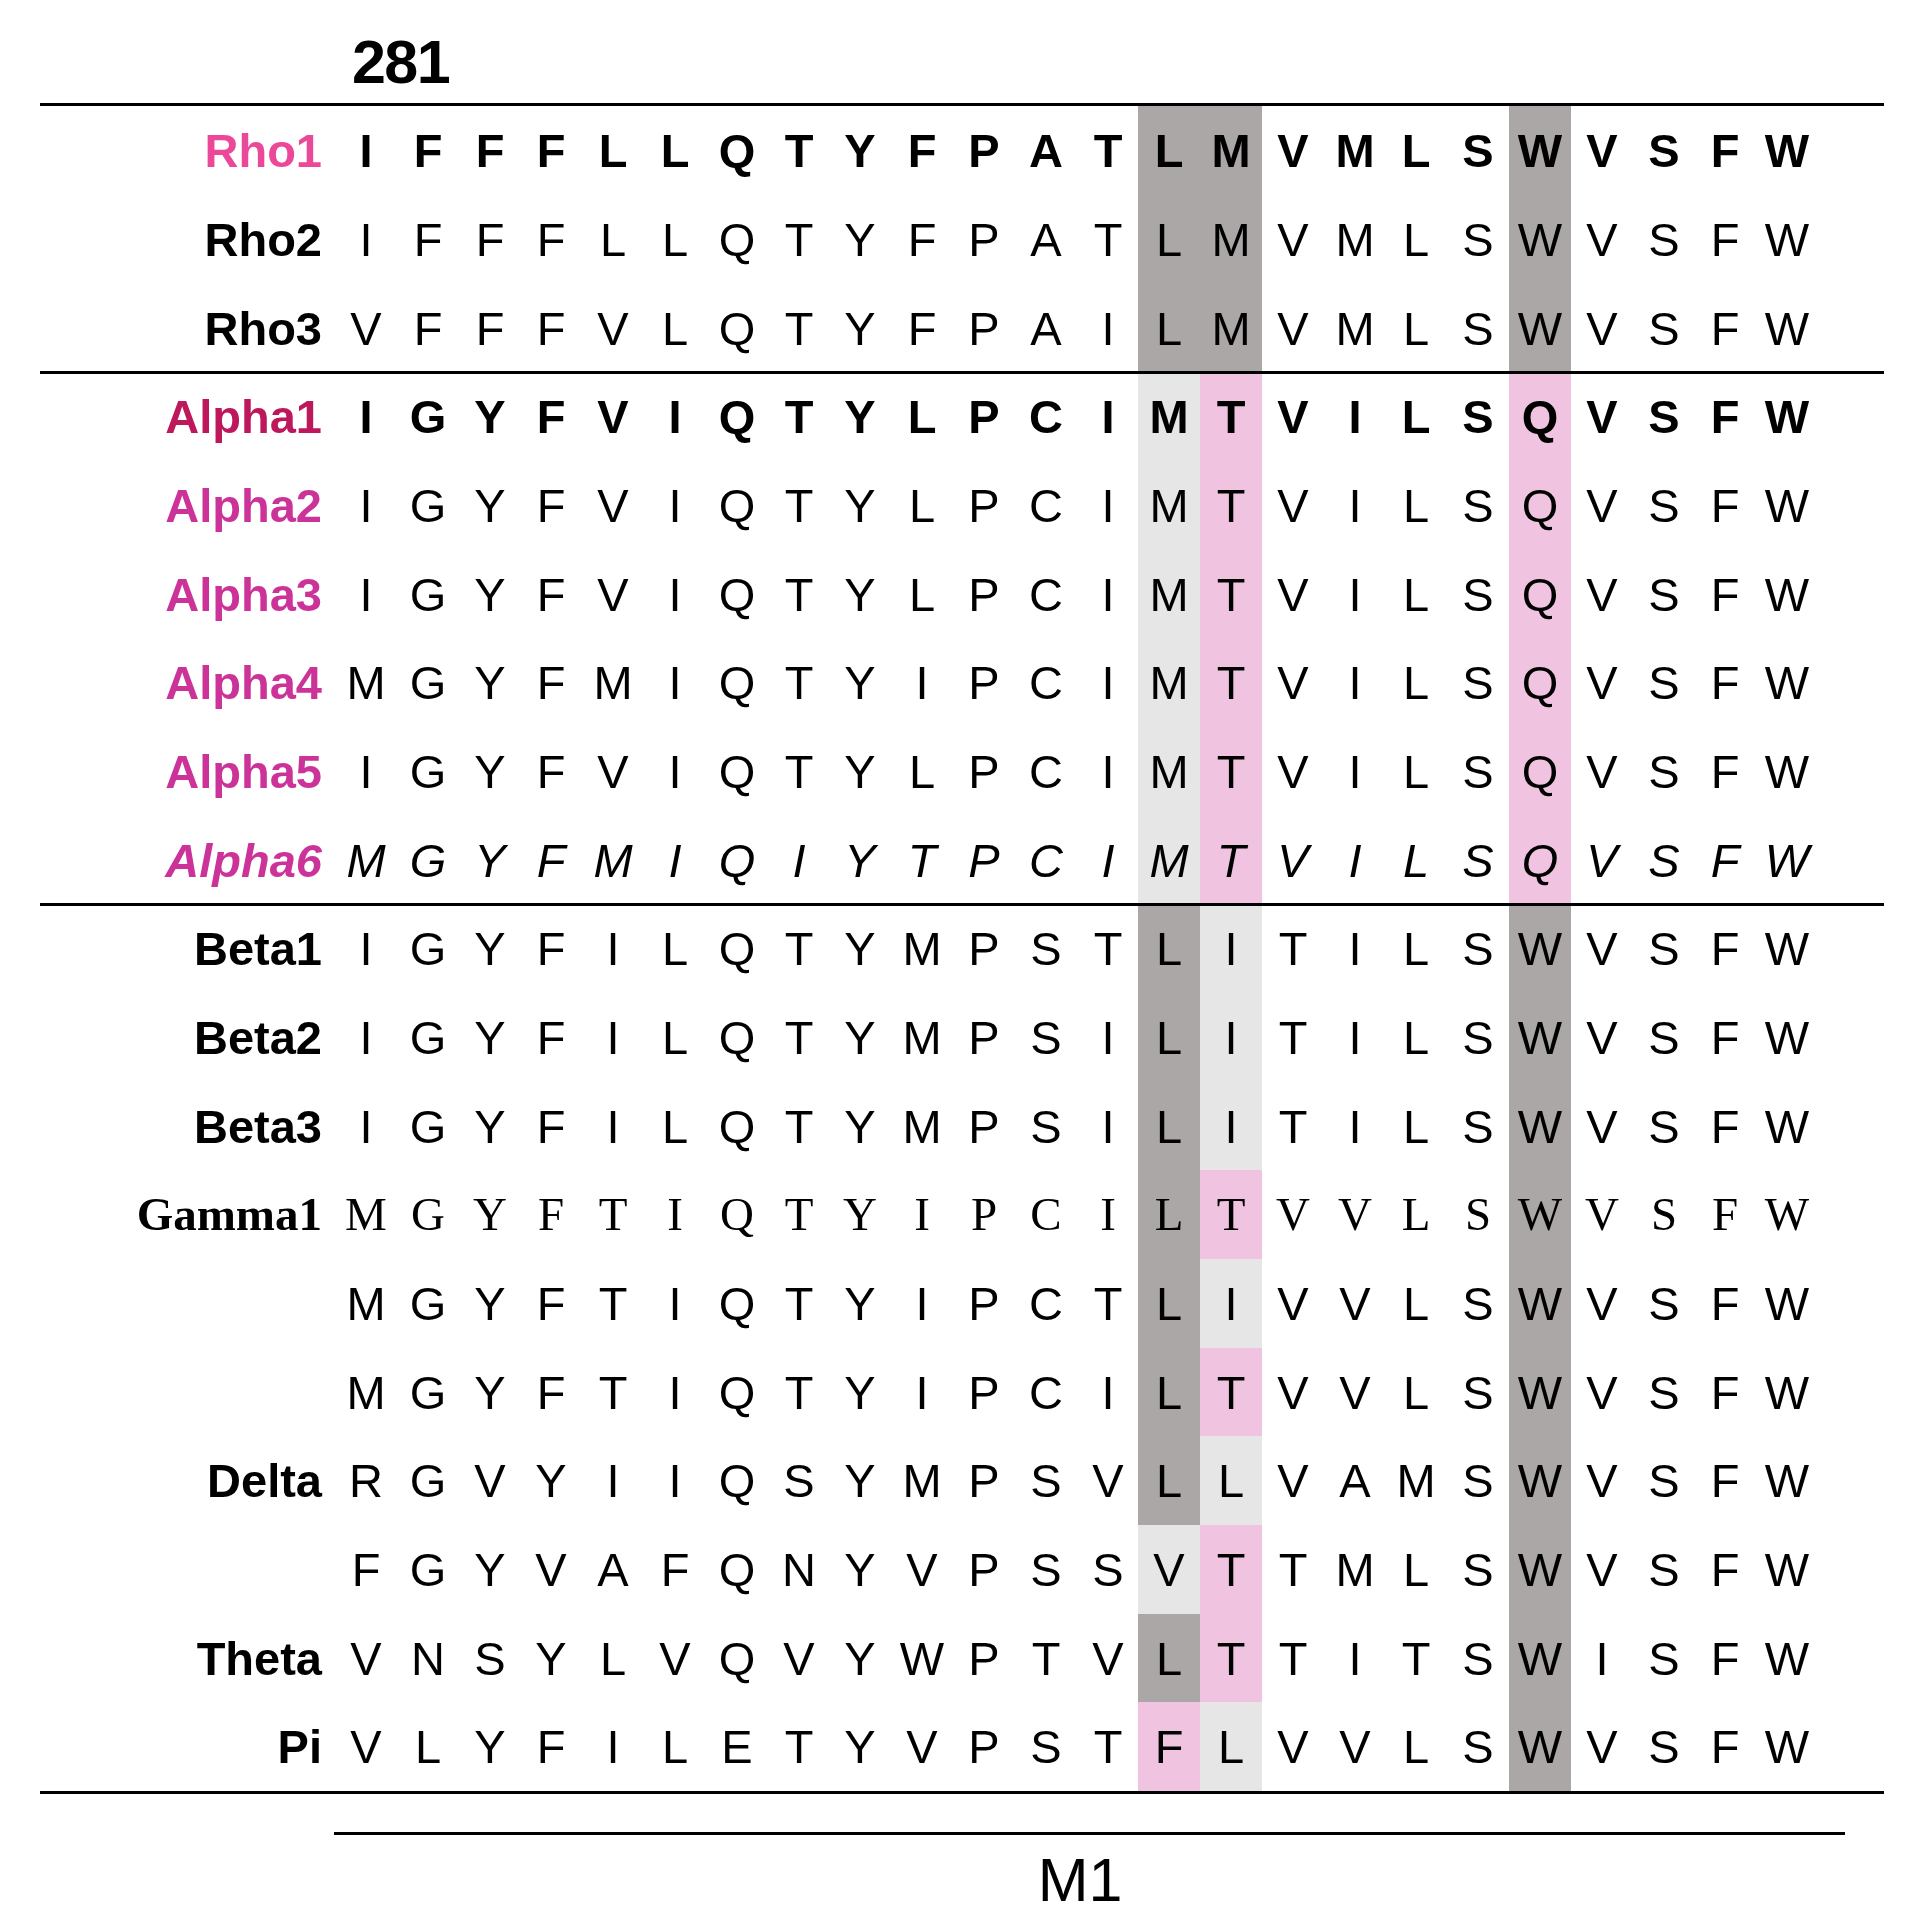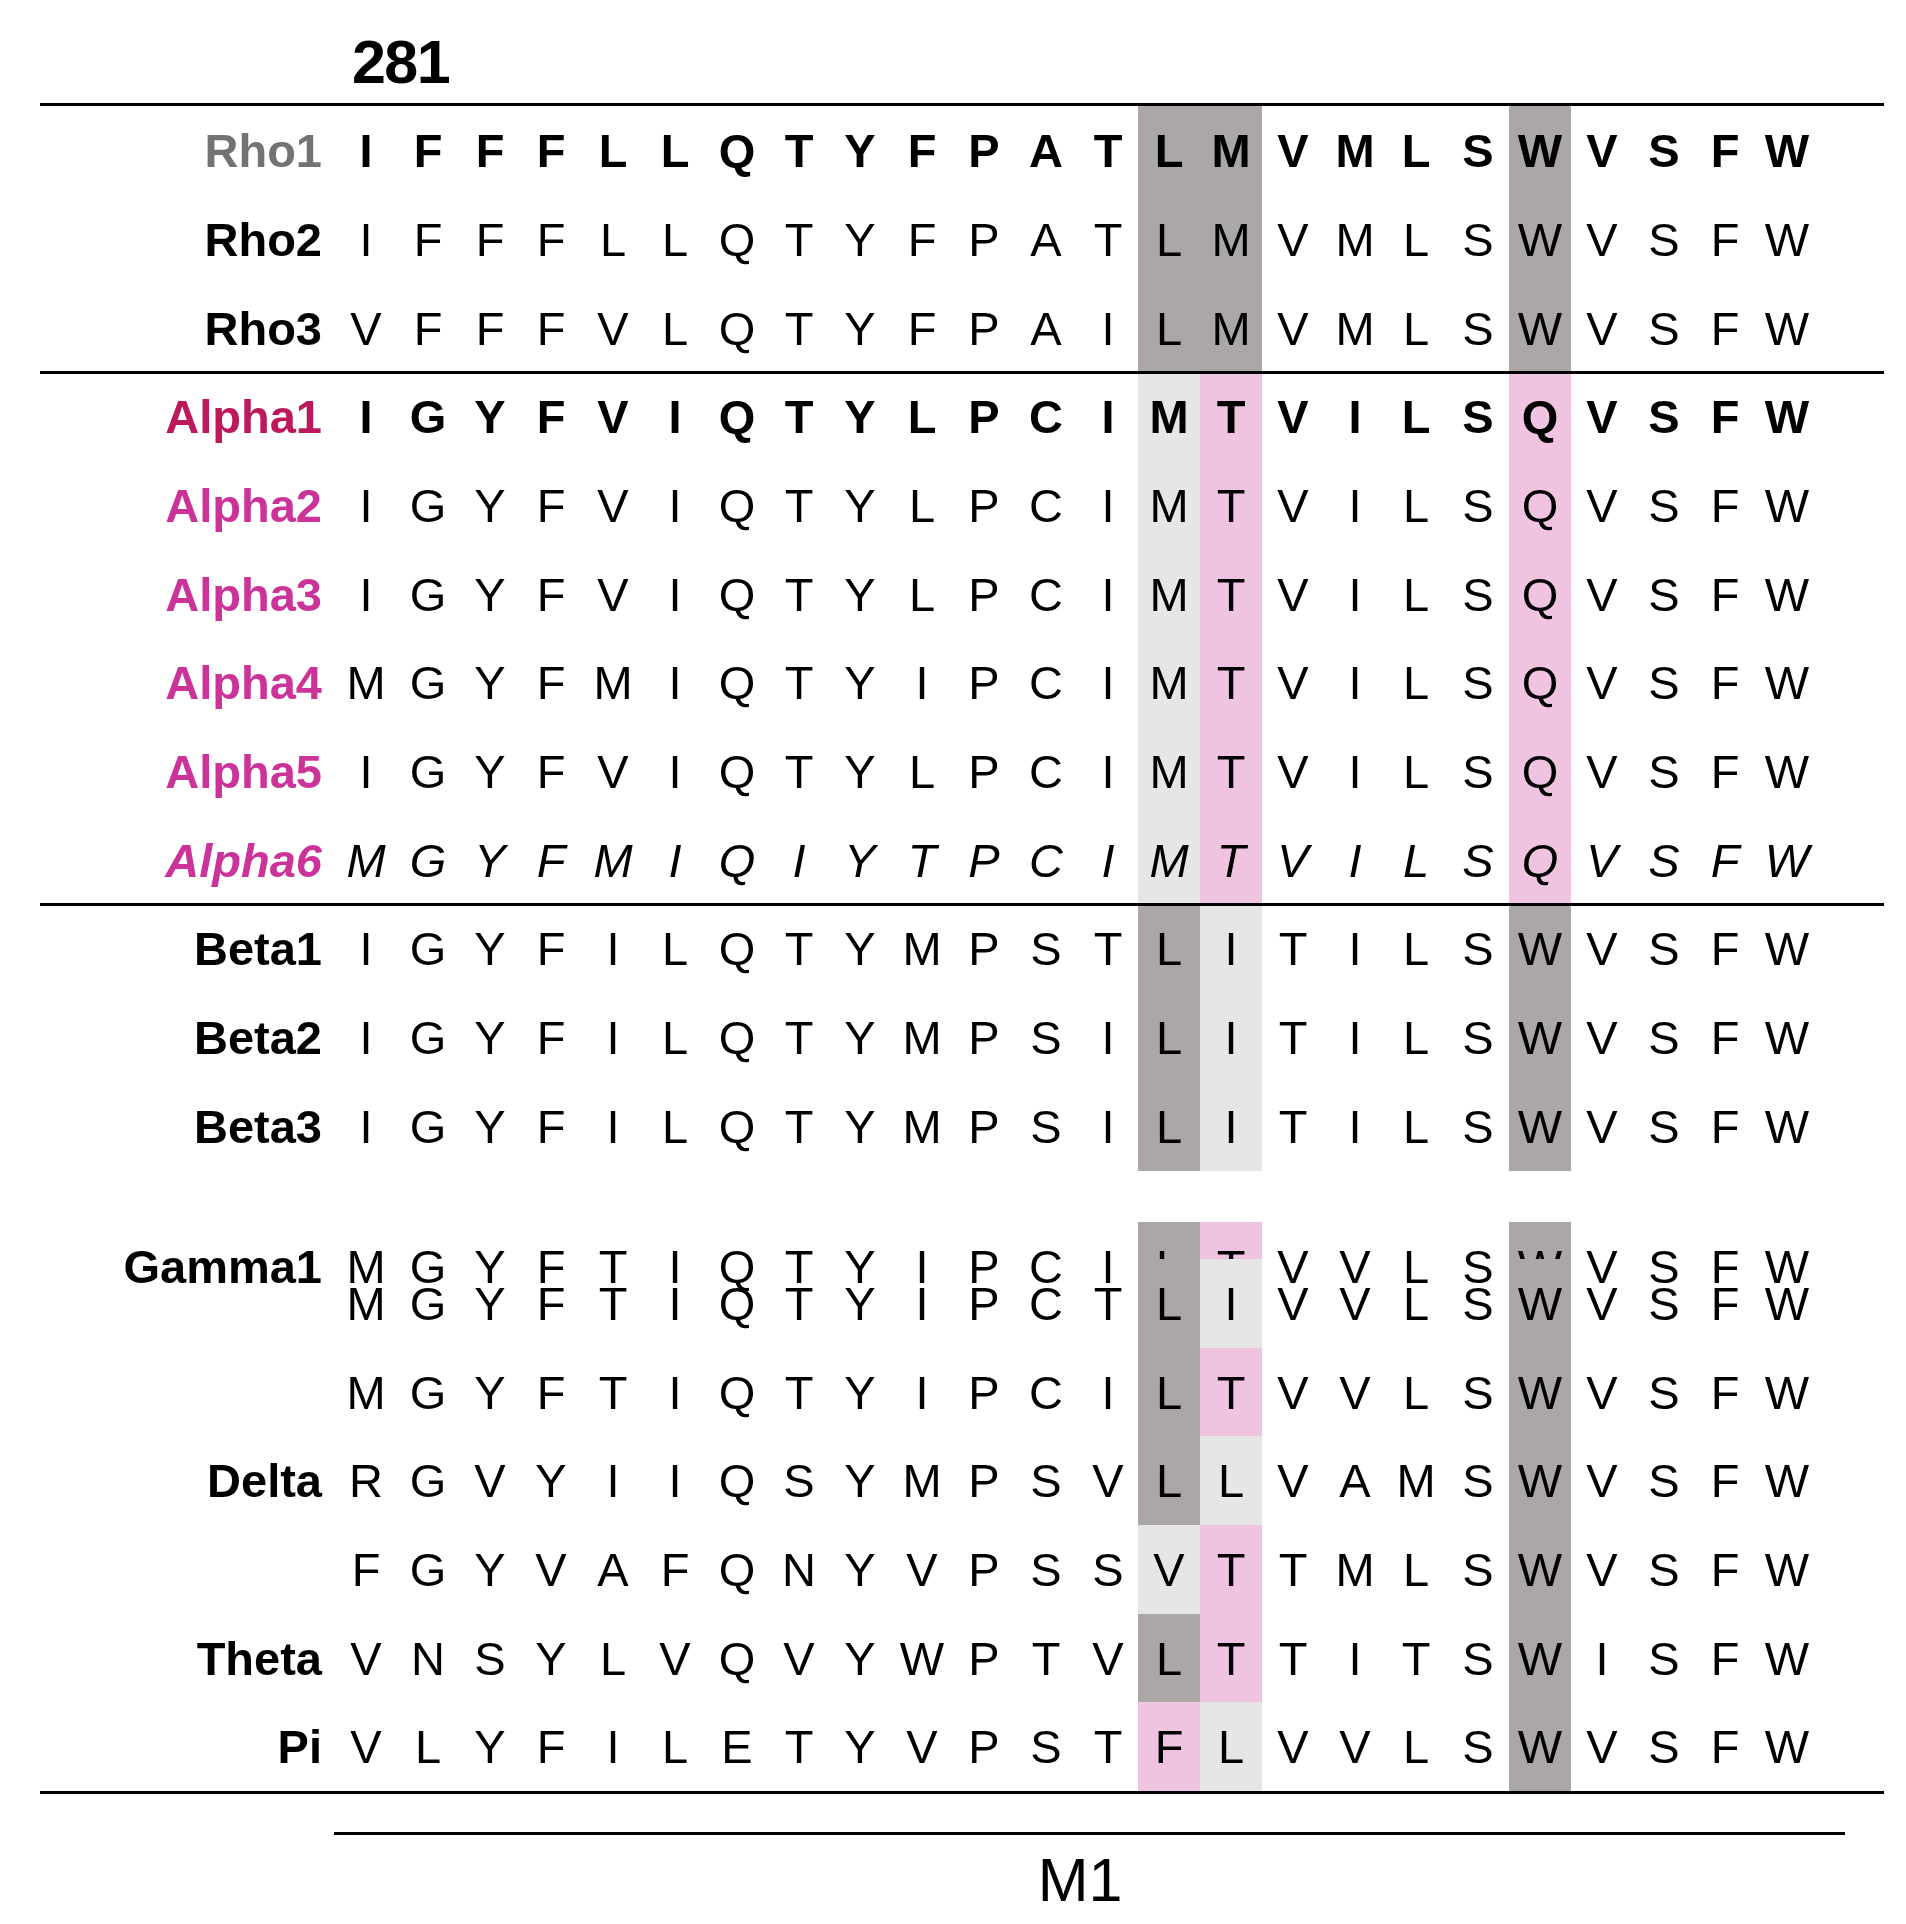--- a/index.html
+++ b/index.html
@@ -19,21 +19,21 @@
 
 <div id="start-pos" class="abs">281</div>
 
 <div class="hline" style="left:40px; top:103px; width:1844px; height:3.3px;"></div>
 
 <div id="alignment">
     <div class="row bold" style="top: 106px;">
       <div class="cell" style="left: 1138px; background: rgb(171, 167, 166);"></div>
       <div class="cell" style="left: 1200px; background: rgb(171, 167, 166);"></div>
       <div class="cell" style="left: 1509px; background: rgb(171, 167, 166);"></div>
-      <div class="label" style="color: #737373;">Rho1</div>
+      <div class="label" style="color: #ec4899;">Rho1</div>
       <div class="res" style="left: 335px;">I</div>
       <div class="res" style="left: 397px;">F</div>
       <div class="res" style="left: 459px;">F</div>
       <div class="res" style="left: 520px;">F</div>
       <div class="res" style="left: 582px;">L</div>
       <div class="res" style="left: 644px;">L</div>
       <div class="res" style="left: 706px;">Q</div>
       <div class="res" style="left: 768px;">T</div>
       <div class="res" style="left: 829px;">Y</div>
       <div class="res" style="left: 891px;">F</div>
@@ -375,21 +375,21 @@
       <div class="res" style="left: 1262px;">T</div>
       <div class="res" style="left: 1324px;">I</div>
       <div class="res" style="left: 1385px;">L</div>
       <div class="res" style="left: 1447px;">S</div>
       <div class="res" style="left: 1509px;">W</div>
       <div class="res" style="left: 1571px;">V</div>
       <div class="res" style="left: 1633px;">S</div>
       <div class="res" style="left: 1694px;">F</div>
       <div class="res" style="left: 1756px;">W</div>
     </div>
-    <div class="row" style="top: 1222px;">
+    <div class="row" style="top: 1170px; font-family: Liberation Serif, serif;">
       <div class="cell" style="left: 1138px; background: rgb(171, 167, 166);"></div>
       <div class="cell" style="left: 1200px; background: rgb(240, 196, 224);"></div>
       <div class="cell" style="left: 1509px; background: rgb(171, 167, 166);"></div>
       <div class="label" style="color: rgb(0, 0, 0);">Gamma1</div>
       <div class="res" style="left: 335px;">M</div>
       <div class="res" style="left: 397px;">G</div>
       <div class="res" style="left: 459px;">Y</div>
       <div class="res" style="left: 520px;">F</div>
       <div class="res" style="left: 582px;">T</div>
       <div class="res" style="left: 644px;">I</div>

